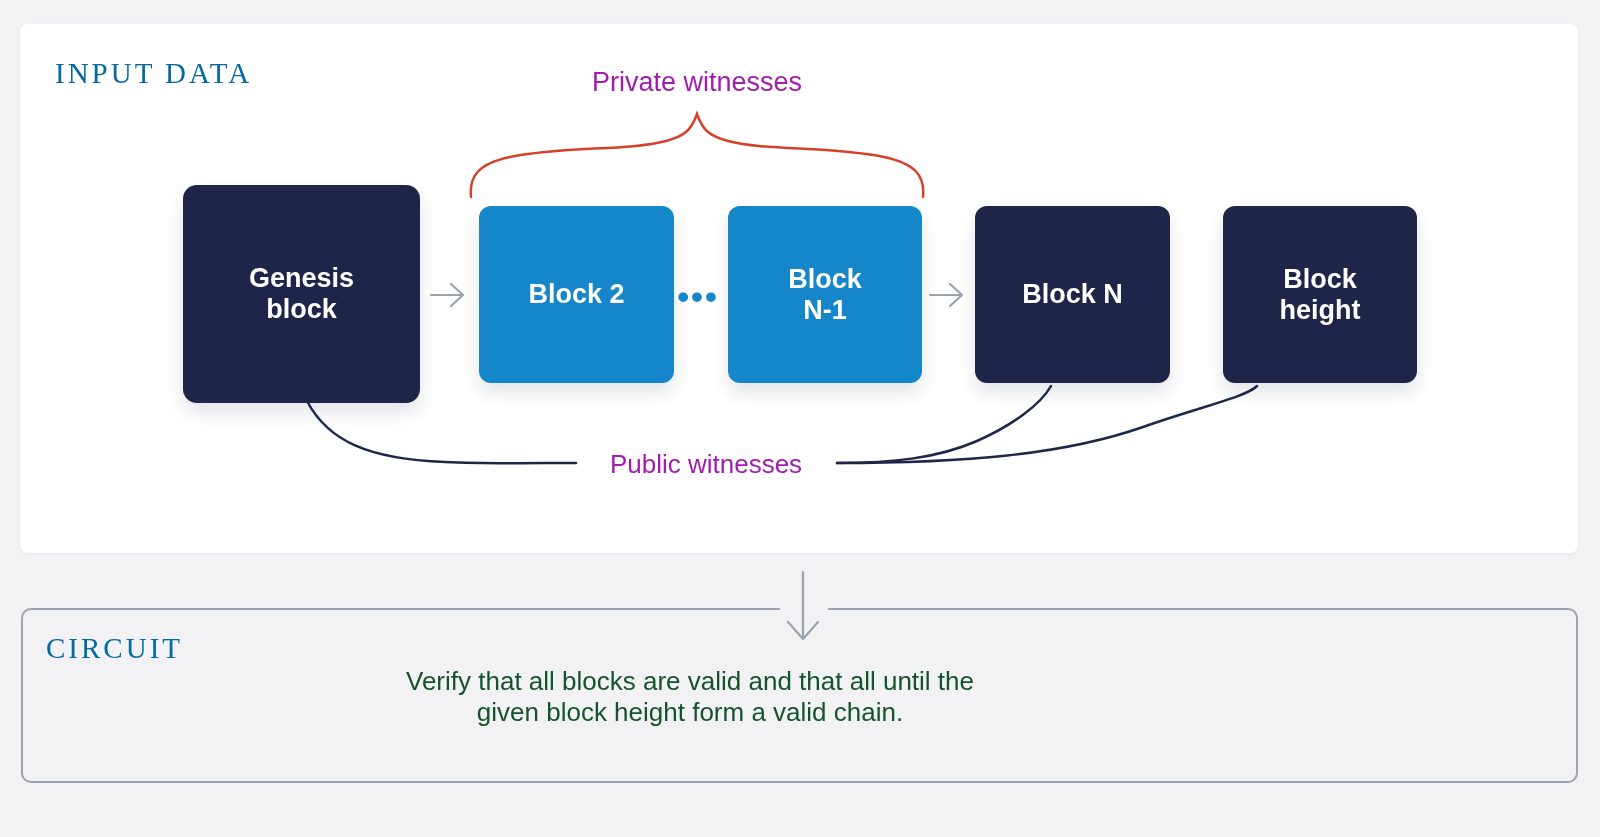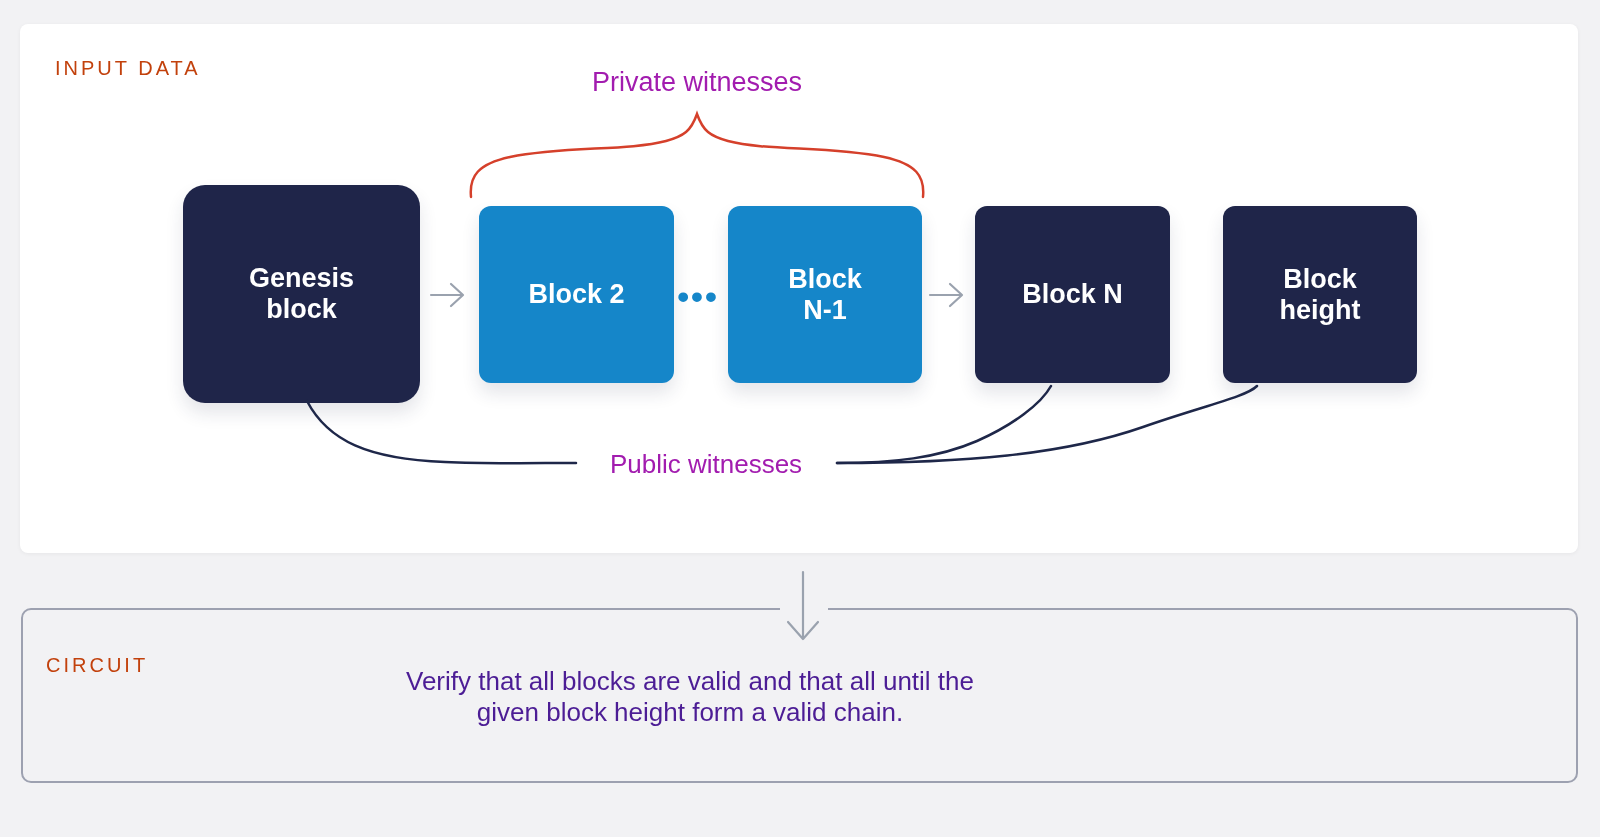--- a/index.html
+++ b/index.html
@@ -10,65 +10,66 @@
   }
   
   .input-card{
     position:absolute;left:20px;top:24px;width:1558px;height:529px;
     background:#ffffff;border-radius:8px;
     box-shadow:0 1px 4px rgba(0,0,0,0.05);
     z-index:0;
   }
   .panel-label{
     position:absolute;
-    font-size:20px;letter-spacing:3px;font-weight:500;color:#c2410c;
+    font-size:29px;letter-spacing:3px;font-weight:500;color:#0369a1;
     z-index:4;
+    font-family:Liberation Serif, serif;
   }
   #input-label{left:55px;top:57px;}
-  #circuit-label{left:46px;top:632px;margin-top:22px;}
+  #circuit-label{left:46px;top:632px;}
 
   
   .annotation{
     position:absolute;color:#a21caf;font-size:27px;z-index:4;white-space:nowrap;
   }
   #private-witnesses{left:697px;top:67px;transform:translateX(-50%);}
   #public-witnesses{left:706px;top:449px;transform:translateX(-50%);font-size:26px;}
 
   
   .block{
     position:absolute;border-radius:12px;color:#ffffff;
     display:flex;align-items:center;justify-content:center;text-align:center;
     font-weight:700;font-size:27px;line-height:31px;white-space:pre-line;
     box-shadow:0 10px 18px rgba(33,38,73,0.12);
     z-index:2;
   }
   .block.dark{background:#1f2549;}
   .block.blue{background:#1586c9;}
-  #genesis-block{left:183px;top:185px;width:237px;height:218px;border-radius:22px;}
+  #genesis-block{left:183px;top:185px;width:237px;height:218px;border-radius:14px;}
   #block-2{left:479px;top:206px;width:195px;height:177px;}
   #block-n-1{left:728px;top:206px;width:194px;height:177px;}
   #block-n{left:975px;top:206px;width:195px;height:177px;}
   #block-height{left:1223px;top:206px;width:194px;height:177px;}
 
   .ellipsis{
     position:absolute;left:698px;top:296px;transform:translate(-50%,-50%);
     color:#1586c9;font-size:34px;font-weight:700;letter-spacing:2px;
     z-index:2;line-height:1;
   }
 
   
   .circuit-box{
     position:absolute;left:21px;top:608px;width:1557px;height:175px;
     border:2px solid #9da1b0;border-radius:10px;box-sizing:border-box;
     background:#f2f2f4;z-index:1;
   }
   .circuit-description{
     position:absolute;left:690px;top:666px;transform:translateX(-50%);
     width:640px;text-align:center;white-space:pre-line;
-    color:#4c1d95;font-size:26px;line-height:31px;z-index:4;
+    color:#14532d;font-size:26px;line-height:31px;z-index:4;
   }
 
   
   .overlay{
     position:absolute;left:0;top:0;width:1600px;height:837px;
     z-index:3;pointer-events:none;
   }
 </style>
 </head>
 <body>

